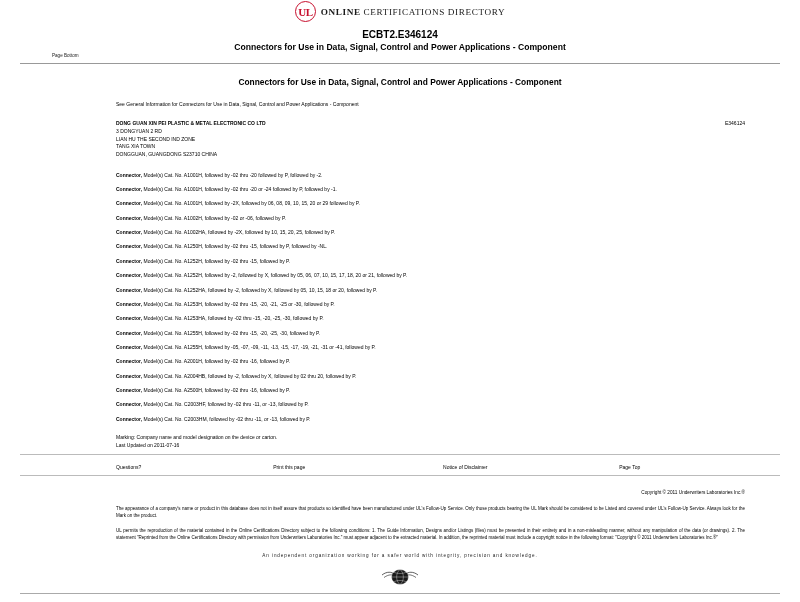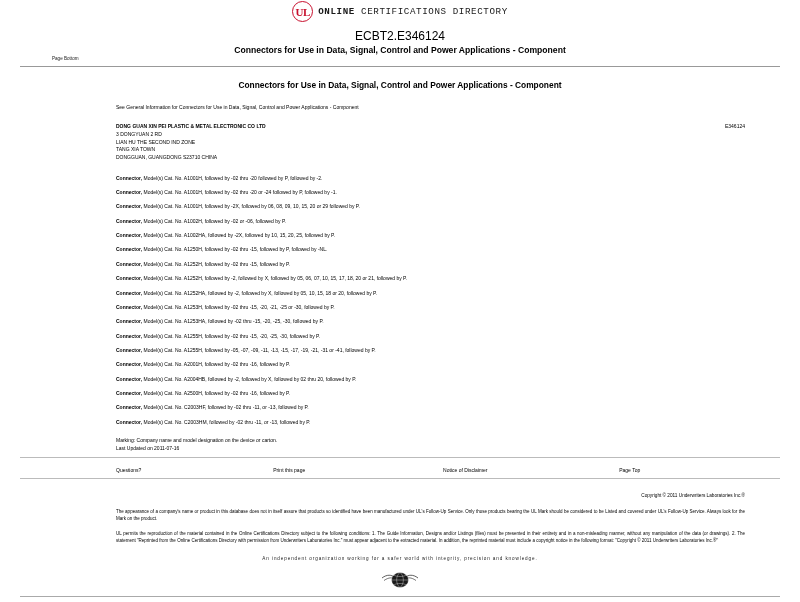--- a/index.html
+++ b/index.html
@@ -43,33 +43,33 @@
     top: 50%;
     left: 50%;
     transform: translate(-50%, -50%);
     font-family: "Liberation Serif", serif;
     font-weight: bold;
     font-size: 11px;
     color: #c8102e;
     letter-spacing: -0.5px;
   }
   .ocd-title {
-    font-family: Liberation Mono, monospace;
+    font-family: Liberation Serif, serif;
     font-size: 9.2px;
     letter-spacing: 0.6px;
     color: #1a1a1a;
     font-weight: normal;
   }
   .ocd-title b { font-weight: bold; }
 
   
   .file-no {
     text-align: center;
-    font-weight: normal;
-    font-size: 12px;
+    font-weight: bold;
+    font-size: 10px;
     margin-top: 7px;
   }
   .main-title {
     text-align: center;
     font-weight: bold;
     font-size: 8.6px;
     margin-top: 2px;
   }
   .page-bottom-link {
     margin-left: 52px;

